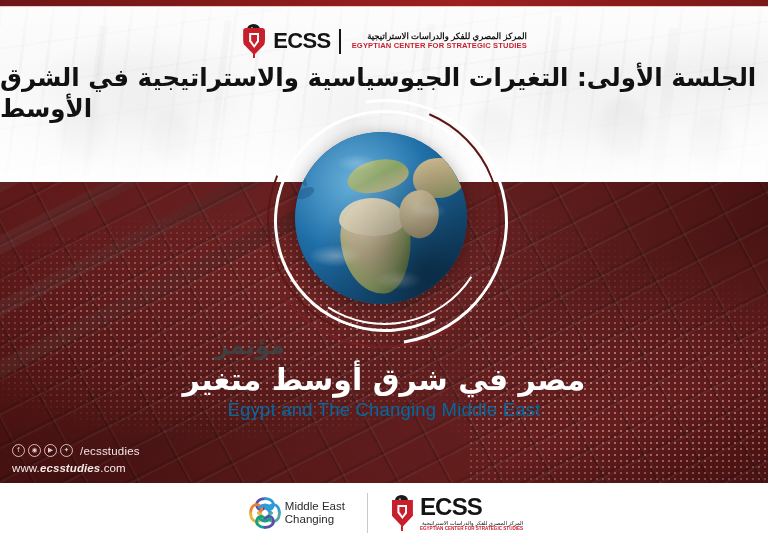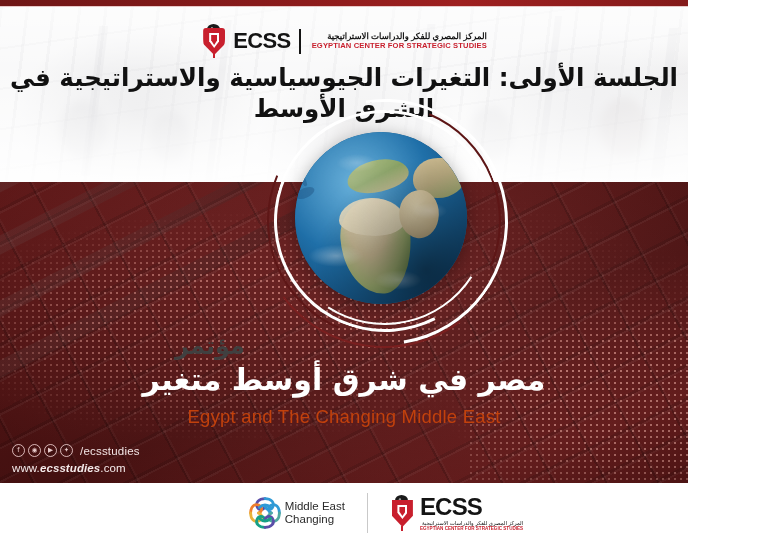--- a/index.html
+++ b/index.html
@@ -1,21 +1,21 @@
 <!DOCTYPE html>
 <html lang="ar"><head>
 <meta charset="utf-8">
 <style>
   html,body{margin:0;padding:0;}
   body{
     width:768px;height:543px;overflow:hidden;
     font-family:"Liberation Sans", sans-serif;
     background:#ffffff;
   }
-  .poster{position:relative;width:688px;height:543px;overflow:hidden;background:#fff;}
+  .poster{position:relative;width:768px;height:543px;overflow:hidden;background:#fff;}
 
   
   .top-stripe{position:absolute;left:0;top:0;width:768px;height:6px;
     background:linear-gradient(90deg,#6e1616 0%,#8d1c1c 40%,#9e2020 60%,#7a1818 100%);z-index:9;}
   .top-stripe::after{content:"";position:absolute;left:0;bottom:-1px;width:100%;height:1px;background:#e8c9c9;}
 
   
   .photo-band{position:absolute;left:0;top:6px;width:768px;height:178px;overflow:hidden;
     background:#f2f2f3;}
   .photo-band .ph{position:absolute;inset:0;}
@@ -87,21 +87,21 @@
     background-image:radial-gradient(circle at 38% 40%, rgba(255,255,255,.5) 1px, transparent 1.6px),
                      radial-gradient(circle at 62% 62%, rgba(255,255,255,.45) 1px, transparent 1.6px);}
   .shield-stem{position:absolute;left:11.5px;top:30px;width:2px;height:4px;background:#c81f2d;}
   .ecss-word{font-size:22px;font-weight:700;letter-spacing:-.6px;color:#141414;line-height:1;}
   .hdr-div{width:2px;height:25px;background:#141414;margin:0 5px 0 2px;}
   .hdr-texts{display:flex;flex-direction:column;gap:1px;}
   .hdr-ar{font-size:8.5px;color:#141414;direction:rtl;line-height:1.1;font-weight:600;}
   .hdr-en{font-size:7.6px;color:#c81f2d;font-weight:700;letter-spacing:.12px;line-height:1.1;}
 
   
-  .session-title{position:absolute;left:0;right:0;top:63px;z-index:12;text-align:center;
+  .session-title{position:absolute;left:0;right:0;top:63px;z-index:12;text-align:left;
     direction:rtl;color:#111;font-size:24.5px;font-weight:700;letter-spacing:0;line-height:1.25;
     font-family:"DejaVu Sans","Liberation Sans",sans-serif;}
 
   
   .globe-zone{position:absolute;left:264px;top:108px;width:240px;height:225px;z-index:14;}
   .ring{position:absolute;border-radius:50%;border-style:solid;}
   .ring-a{left:10px;top:2px;width:216px;height:216px;border-width:3px;border-color:#ffffff transparent #ffffff #ffffff;transform:rotate(18deg);}
   .ring-b{left:3px;top:-4px;width:230px;height:230px;border-width:2px;border-color:transparent #5d1616 transparent #5d1616;transform:rotate(-22deg);}
   .ring-c{left:-2px;top:-9px;width:240px;height:240px;border-width:3px;border-color:#ffffff #ffffff transparent transparent;transform:rotate(36deg);}
   .ring-d{left:16px;top:8px;width:205px;height:205px;border-width:2px;border-color:transparent transparent #ffffff transparent;transform:rotate(-12deg);}
@@ -141,21 +141,21 @@
   .g-shade{position:absolute;inset:0;border-radius:50%;
     background:radial-gradient(circle at 34% 28%, rgba(255,255,255,.22) 0%, rgba(255,255,255,0) 45%),
                radial-gradient(circle at 76% 80%, rgba(0,0,0,.48) 0%, rgba(0,0,0,0) 58%);}
 
   
   .conf-block{position:absolute;left:0;right:0;top:333px;z-index:16;text-align:center;direction:rtl;}
   .conf-kicker{font-family:"DejaVu Sans","Liberation Sans",sans-serif;color:#404040;
      font-size:24px;font-weight:700;line-height:1.1;padding-right:268px;}
   .conf-ar{font-family:"DejaVu Sans","Liberation Sans",sans-serif;color:#fff;
      font-size:30px;font-weight:700;line-height:1.25;margin-top:2px;letter-spacing:.5px;}
-  .conf-en{direction:ltr;color:#c2410c;font-size:18.5px;font-weight:400;margin-top:7px;letter-spacing:.2px;}
+  .conf-en{direction:ltr;color:#0369a1;font-size:18.5px;font-weight:400;letter-spacing:.2px;}
 
   
   .social{position:absolute;left:12px;top:444px;z-index:16;color:#f0e2e2;}
   .soc-row{display:flex;align-items:center;gap:3px;}
   .soc-ic{width:11px;height:11px;border-radius:50%;border:1px solid rgba(255,225,225,.78);
     display:flex;align-items:center;justify-content:center;font-size:6.5px;color:rgba(255,230,230,.88);line-height:1;
     font-family:"DejaVu Sans",sans-serif;}
   .soc-handle{font-size:11.5px;margin-left:4px;color:#f2e4e4;letter-spacing:.2px;}
   .soc-web{font-size:11.5px;margin-top:5px;color:#f5eaea;letter-spacing:.1px;}
   .soc-web b{font-weight:700;font-style:italic;}

